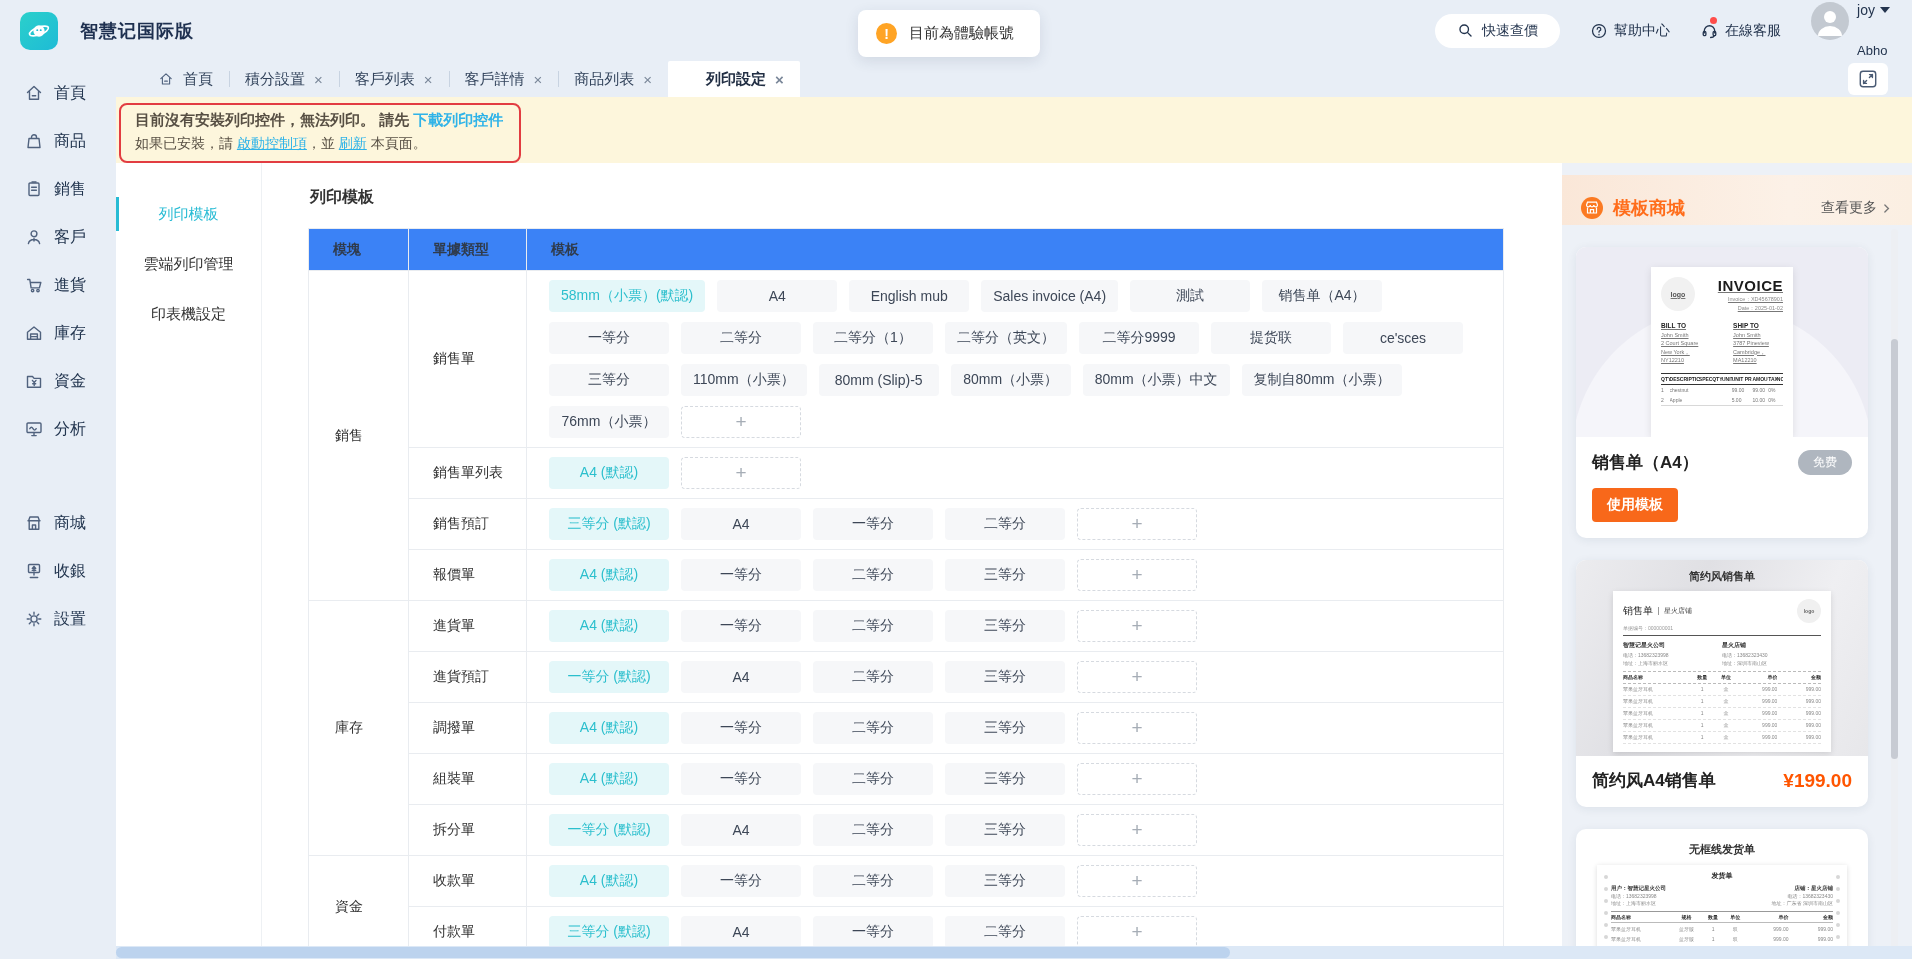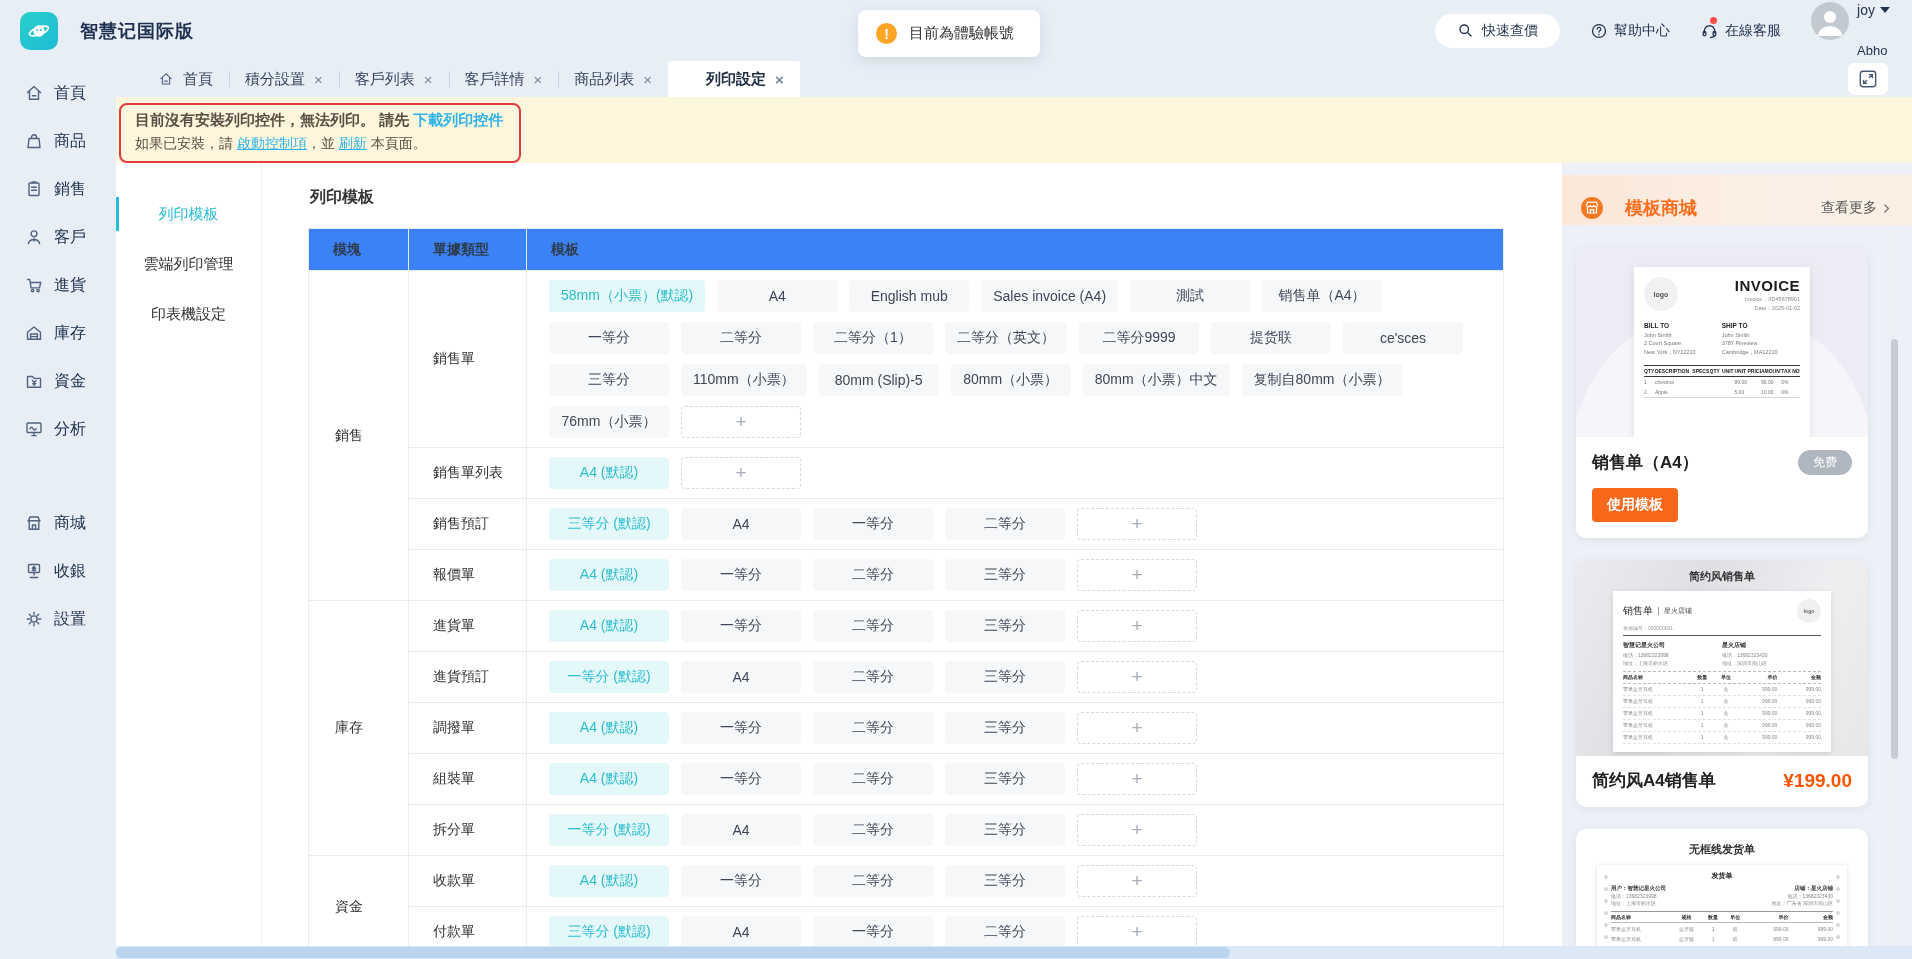--- a/index.html
+++ b/index.html
@@ -80,30 +80,30 @@
   .col-module { width:100px; } .col-type { width:118px; }
   .chip-wrap { display:flex; flex-wrap:wrap; gap:10px 12px; }
   .chip { display:inline-flex; align-items:center; justify-content:center; min-width:120px; height:32px;
     padding:0 12px; border-radius:4px; background:#F6F7F9; color:#3D4757; font-size:14px; cursor:pointer; white-space:nowrap; }
   .chip.default { background:#E4F7F9; color:#2BBFCD; }
   .chip.add { background:#fff; border:1px dashed #D6DAE0; color:#A6ADB6; font-size:19px; }
 
   
   .market { width:350px; flex:none; background:#EDF1F7; display:flex; flex-direction:column; padding-top:12px; position:relative; }
   .market-head { height:50px; flex:none; background:linear-gradient(90deg,#FAE7D8,#FCF1E7 65%,#FBEFE2);
-    display:flex; align-items:center; padding:16px 20px 0 18px;gap:12px; }
+    display:flex; align-items:center; padding:16px 20px 0 18px; }
   .market-title { color:#FF6D1B; font-size:18px; font-weight:bold; margin-left:9px; }
   .market-more { margin-left:auto; font-size:14px; color:#555; display:flex; align-items:center; gap:4px; cursor:pointer; }
   .cards { flex:1; padding:22px 44px 0 14px; overflow:hidden; }
   .card { background:#fff; border-radius:10px; box-shadow:0 2px 10px rgba(30,50,80,.08); margin-bottom:22px; overflow:hidden; }
 
   
   .c1-preview { height:190px; background:radial-gradient(circle at 50% 210px, #F5F5FA 0 150px, #ECECF4 151px);
     display:flex; justify-content:center; padding-top:20px; overflow:hidden; }
-  .sheet1 { width:176px; background:#fff; box-shadow:0 2px 8px rgba(0,0,0,.10); padding:10px 10px 8px; font-size:5.5px; color:#777; }
+  .sheet1 { width:142px; background:#fff; box-shadow:0 2px 8px rgba(0,0,0,.10); padding:10px 10px 8px; font-size:5.5px; color:#777;text-decoration:underline; }
   .s1-top { display:flex; justify-content:space-between; }
   .s1-logo { width:34px; height:34px; border-radius:50%; background:#F1F1F1; color:#555; font-weight:bold;
     font-size:7px; display:flex; align-items:center; justify-content:center; }
   .s1-right { text-align:right; }
   .s1-title { font-size:15px; font-weight:bold; color:#1c1c1c; letter-spacing:.5px; }
   .s1-meta { font-size:5.5px; color:#8a8a8a; margin-top:2px; }
   .s1-addr { display:flex; gap:26px; margin-top:10px; }
   .s1-h { font-size:6.5px; font-weight:bold; color:#222; margin-bottom:2px; }
   .s1-line { line-height:1.5; }
   .s1-table { margin-top:9px; border-top:1px solid #333; border-bottom:1px solid #d8d8d8; }

